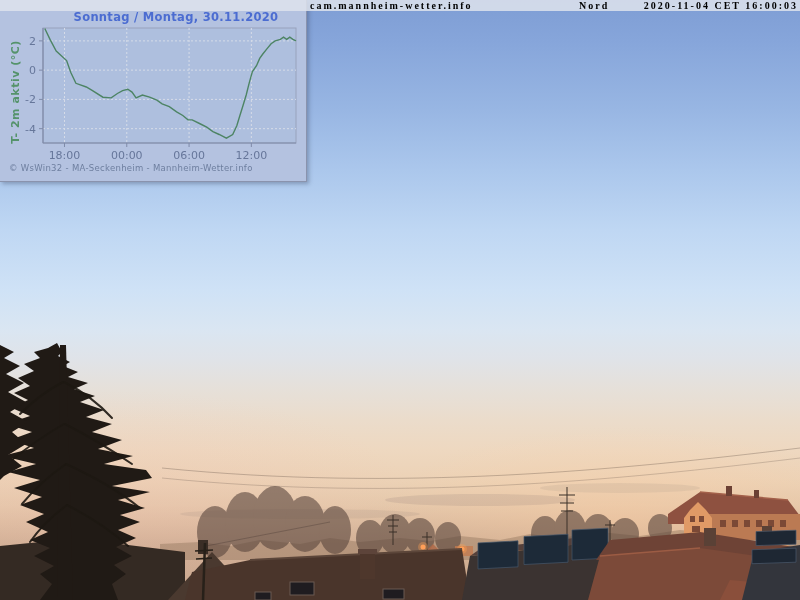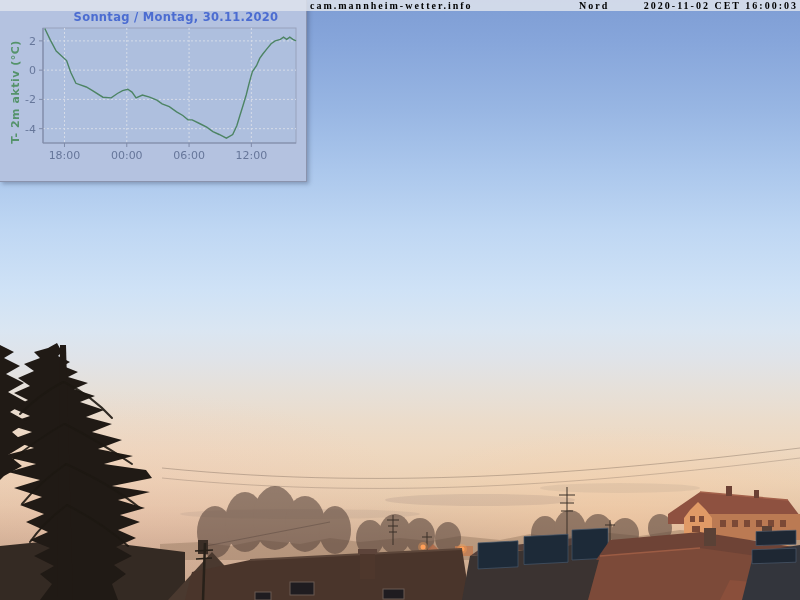--- a/index.html
+++ b/index.html
@@ -222,20 +222,21 @@
         <text x="189.06934755847357" y="159" text-anchor="middle" fill="#66769a" font-size="11px">06:00</text>
         <line x1="251.3590480098482" y1="28" x2="251.3590480098482" y2="143" stroke="#d6dce8" stroke-dasharray="2,2"></line>
         <line x1="251.3590480098482" y1="143" x2="251.3590480098482" y2="147" stroke="#7f8aa8"></line>
         <text x="251.3590480098482" y="159" text-anchor="middle" fill="#66769a" font-size="11px">12:00</text>
         <line x1="43" y1="28" x2="43" y2="143" stroke="#7f8aa8" stroke-width="1.2"></line>
         <line x1="43" y1="143" x2="296" y2="143" stroke="#7f8aa8" stroke-width="1.2"></line>
         <polyline points="44.8,28.5 50.0,39.4 56.2,51.1 66.6,60.6 70.7,72.3 75.9,83.3 86.3,87.0 92.5,90.6 102.9,97.2 111.2,97.9 117.4,93.5 122.6,90.6 127.8,89.2 132.0,92.1 136.1,97.9 142.4,95.0 149.6,97.2 156.9,100.1 162.1,103.8 169.3,106.7 176.6,111.8 182.8,115.5 188.0,119.9 192.2,119.9 199.5,123.5 206.7,127.2 212.9,131.6 219.2,134.5 226.4,138.2 232.7,134.5 236.8,125.7 239.9,115.5 243.1,105.3 246.2,95.0 249.3,82.6 252.4,71.6 256.5,65.7 259.7,58.4 262.8,54.0 266.9,48.9 271.1,43.8 275.2,40.9 280.4,39.4 283.5,37.2 286.7,39.4 289.8,37.2 292.9,39.4 296.0,40.9" fill="none" stroke="#4d8464" stroke-width="1.4"></polyline>
       </svg>
     <div class="title">Sonntag / Montag, 30.11.2020</div>
     <div class="ylabel">T- 2m aktiv  (°C)</div>
+    <div class="footer">© WsWin32 - MA-Seckenheim - Mannheim-Wetter.info</div>
   </div>
 
   <div class="topbar">
     <span class="site">cam.mannheim-wetter.info</span>
     <span class="dir">Nord</span>
-    <span class="dt">2020-11-02 CET 16:00:03</span>
+    <span class="dt">2020-11-04 CET 16:00:03</span>
   </div>
 </div>
 
 </body></html>

